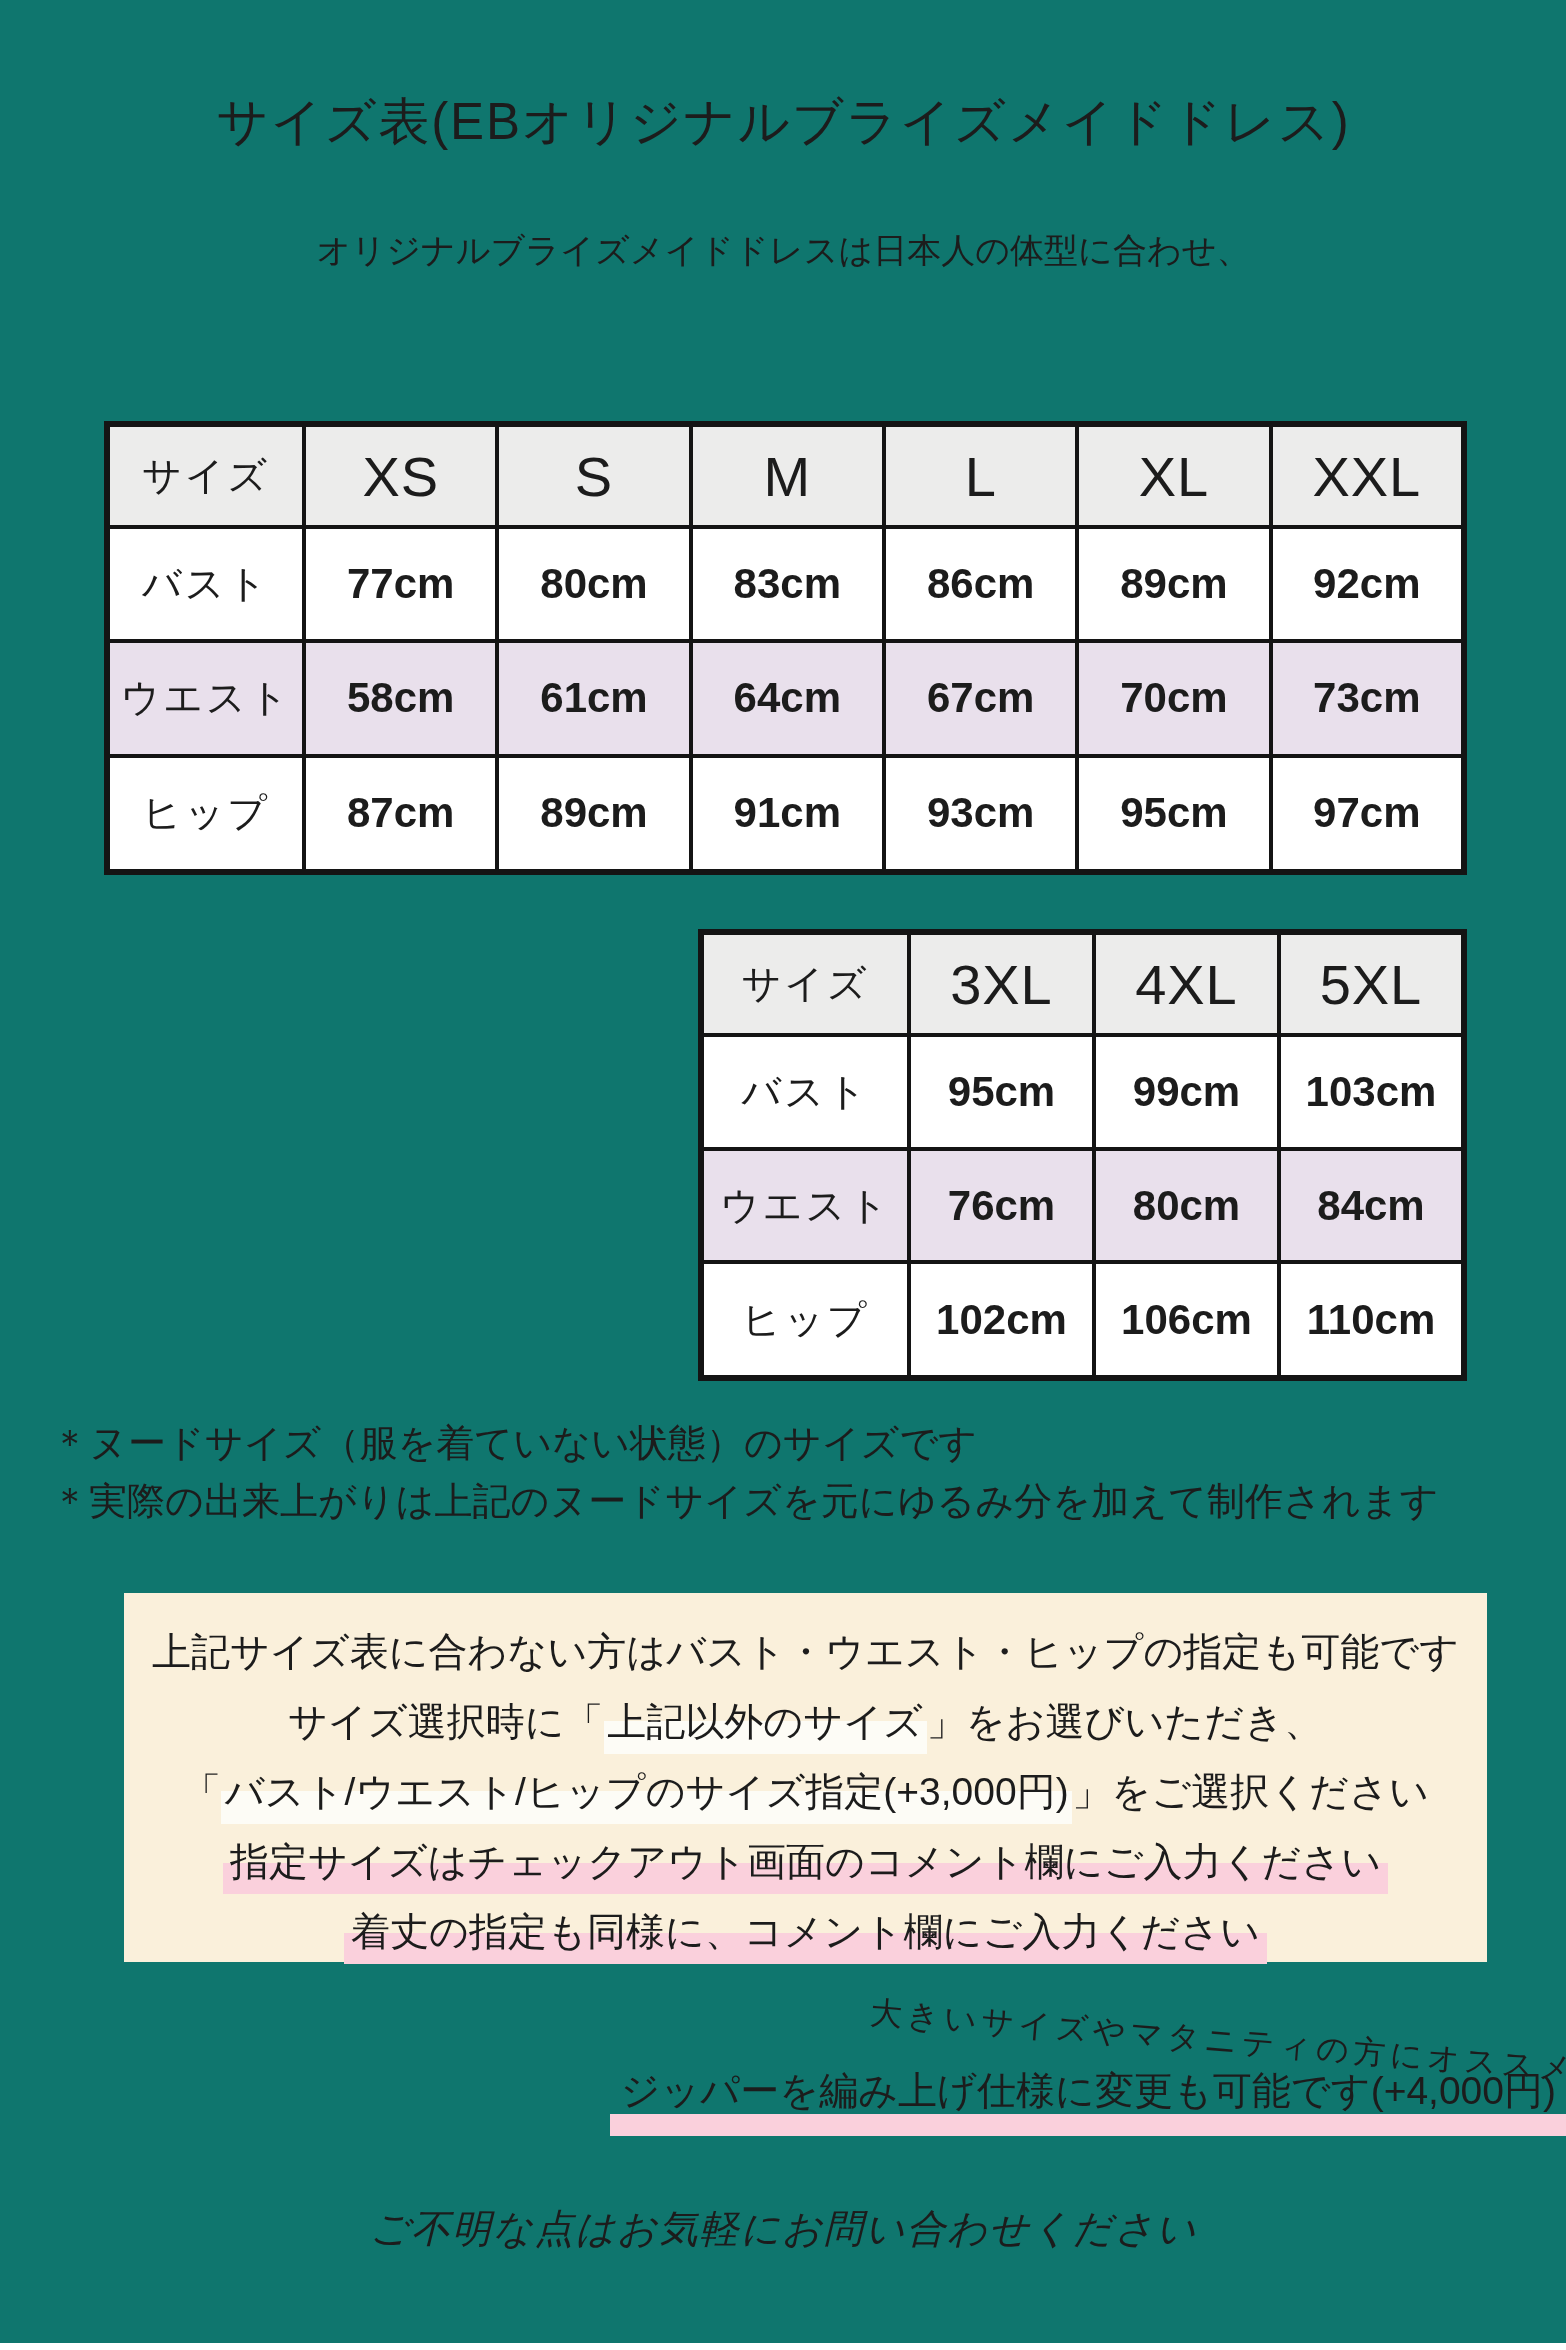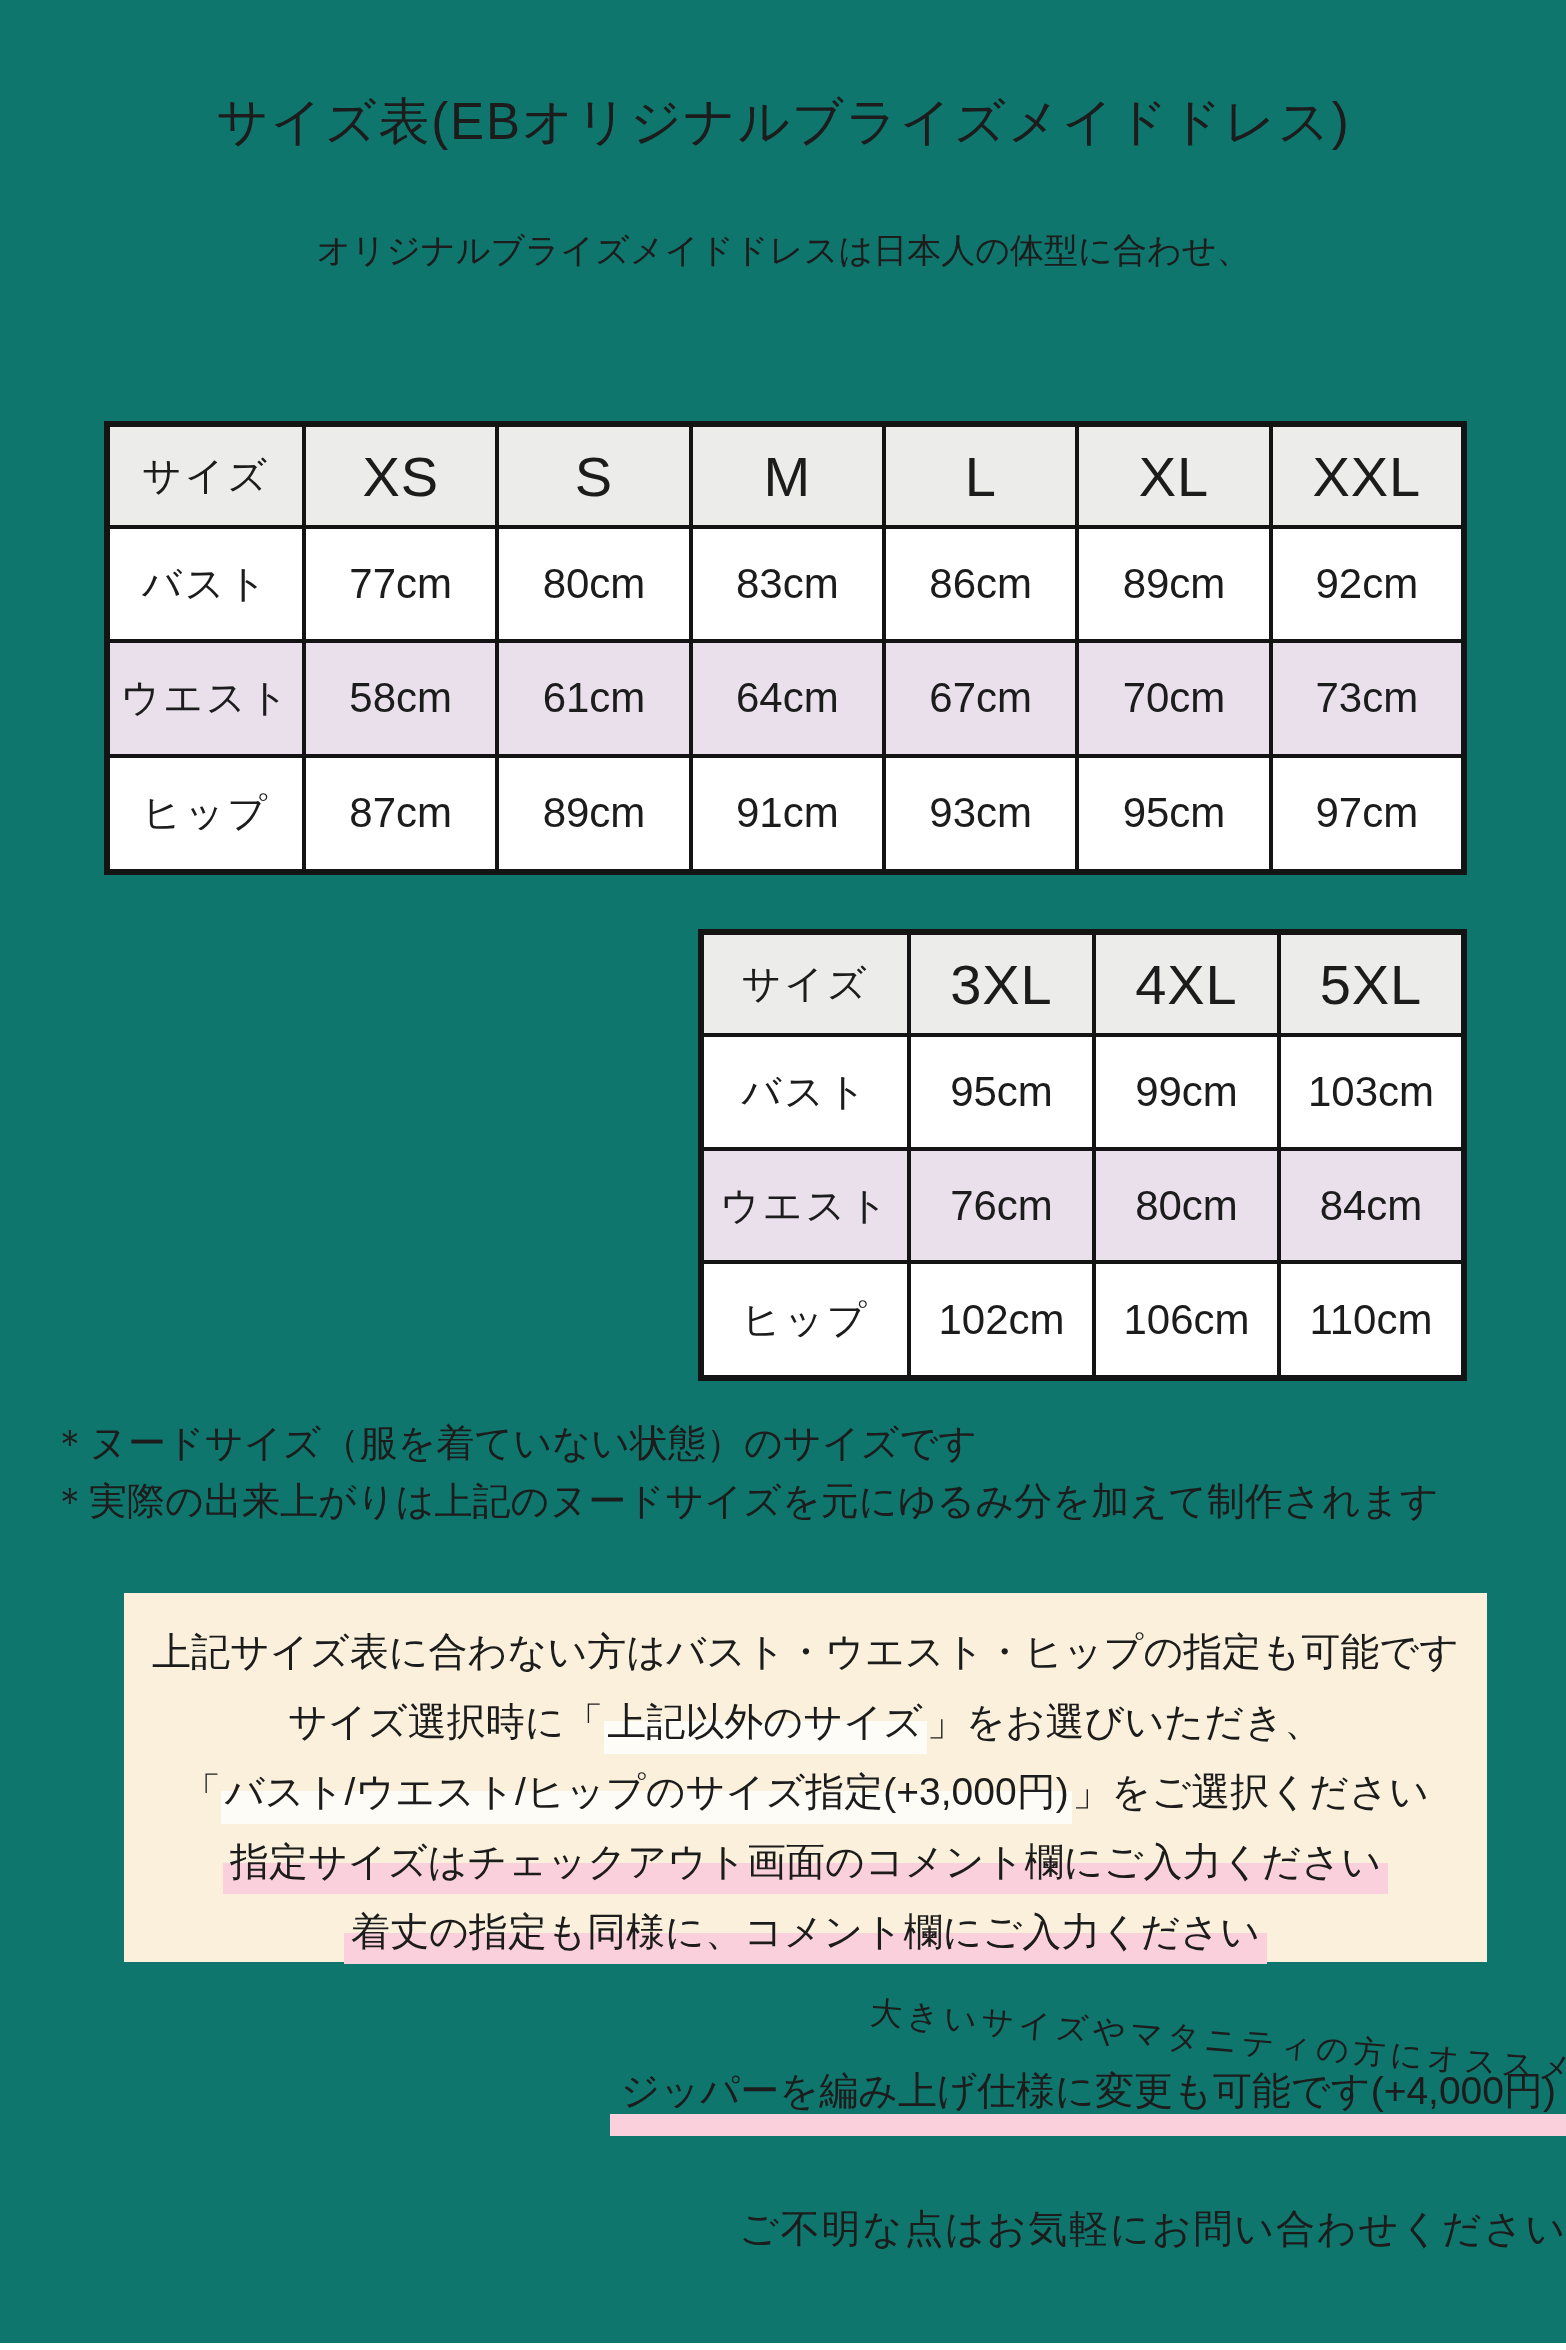--- a/index.html
+++ b/index.html
@@ -68,21 +68,21 @@
     font-weight: 400;
     letter-spacing: 0.9px;
   }
   .size-table th.cat {
     font-size: 39px;
     font-weight: 500;
     letter-spacing: 2.8px;
   }
   .size-table td {
     font-size: 42px;
-    font-weight: 400;
+    font-weight: 700;
     background: #ffffff;
   }
   .size-table td.cat {
     font-size: 39px;
     font-weight: 500;
     letter-spacing: 2.8px;
   }
   .size-table tr.head { height: 103px; }
   .size-table tr.hl td { background: var(--waist_bg); }
 
@@ -139,24 +139,25 @@
     font-size: 39px;
     white-space: nowrap;
   }
   .hl-pink-under {
     background: linear-gradient(to bottom, transparent 67%, var(--pink_hl) 67%);
     padding: 0 11px 24px 11px;
   }
   .footer-note {
     position: absolute;
     top: 2202px; left: 0; width: 100%;
-    text-align: right;
+    text-align: center;
     font-size: 39px;
     letter-spacing: 1.8px;
     white-space: nowrap;
+    font-style: italic;
   }
 </style>
 </head>
 <body>
 
 <div class="page">
 
   <div class="title">サイズ表(EBオリジナルブライズメイドドレス)</div>
 
   <div class="subtitle">

